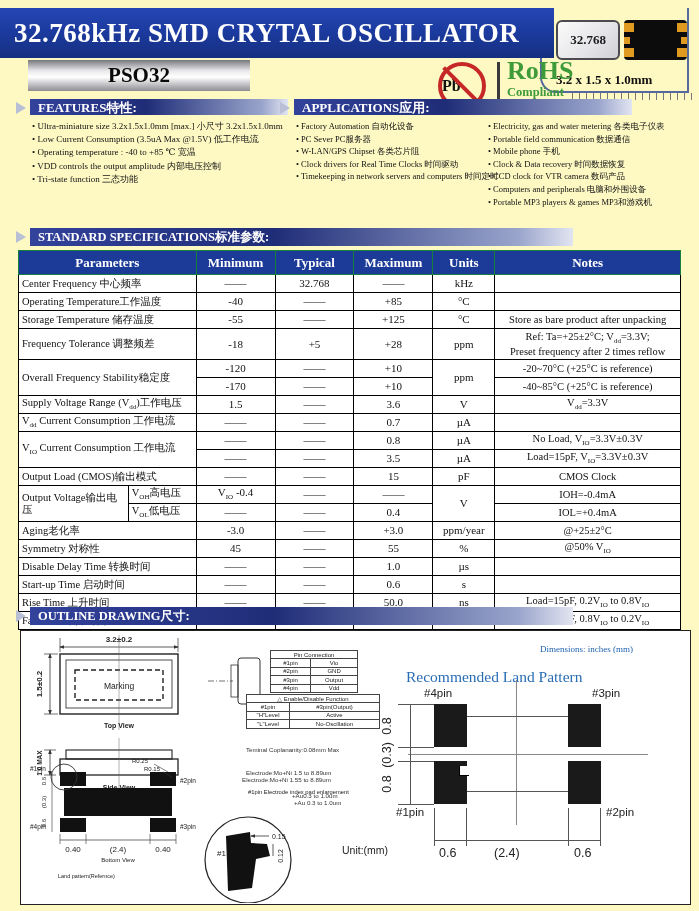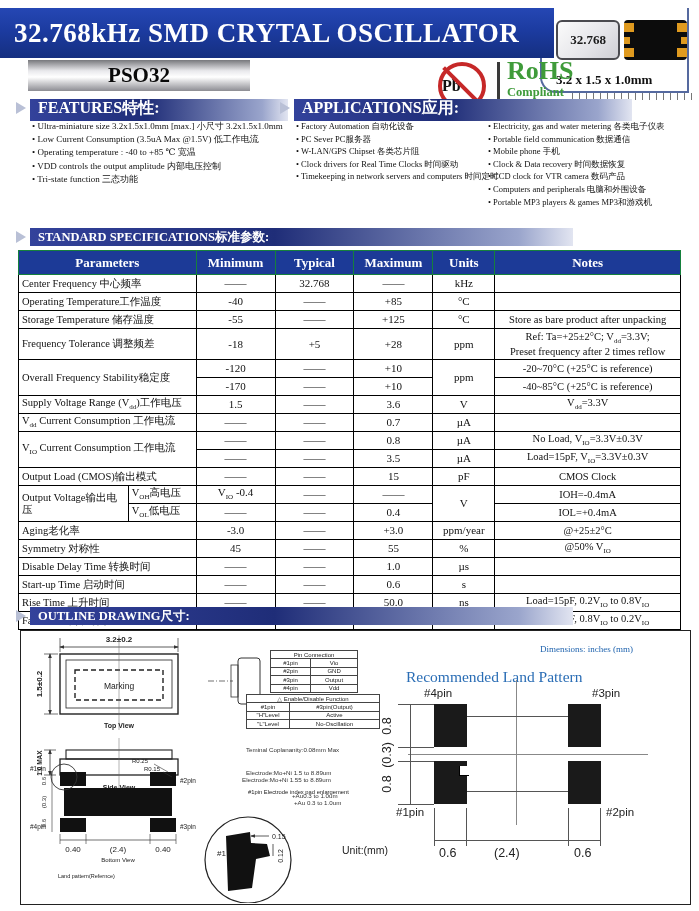--- a/index.html
+++ b/index.html
@@ -1,16 +1,16 @@
 <!DOCTYPE html>
 <html><head>
 <meta charset="utf-8">
 <style>
   html,body{margin:0;padding:0;background:#e8e8e8;}
-  #page{position:relative;width:699px;height:911px;margin:0 auto;background:#ffffff;
+  #page{position:relative;width:699px;height:911px;margin:0 auto;background:#fef9c3;
         font-family:"Liberation Serif","DejaVu Serif",serif;color:#111;overflow:hidden;}
   .abs{position:absolute;}
 
   
   .banner{left:0;top:8px;width:554px;height:50px;
           background:linear-gradient(180deg,#2547b4 0%,#1c3ba0 45%,#152f80 100%);}
   .banner .t{margin:0;padding-left:14px;line-height:50px;font-size:27px;font-weight:bold;
              color:#ffffff;letter-spacing:.5px;white-space:nowrap;}
   .model{left:28px;top:60px;width:222px;height:31px;text-align:center;line-height:31px;
          font-size:21px;font-weight:bold;color:#0a0a0a;
@@ -29,21 +29,21 @@
   .crystal2{left:624px;top:20px;width:63px;height:40px;background:#0c0c0c;border-radius:4px;}
   .pad{position:absolute;background:#df9a1f;}
   .callout{left:540px;top:58px;width:147px;height:33px;border-left:2px solid #55699f;
            border-bottom:2px solid #55699f;border-bottom-left-radius:16px;}
   .rightline{left:687px;top:8px;width:2px;height:84px;background:#55699f;}
   .sizetext{left:556px;top:72px;width:131px;text-align:left;font-size:13px;font-weight:bold;}
   .ruler{left:572px;top:93px;width:122px;height:7px;
          background:repeating-linear-gradient(90deg,#777 0,#777 1px,transparent 1px,transparent 7px);}
 
   
-  .sec-bar{height:22px;color:#fff;font-weight:bold;font-size:16px;line-height:17px;padding-left:8px;
+  .sec-bar{height:16px;color:#fff;font-weight:bold;font-size:13px;line-height:17px;padding-left:8px;
            background:linear-gradient(90deg,#33429b 0%,#1f2d78 45%,#9aa5cc 90%,#e2e5f1 100%);}
   .sec-bar.big{height:18px;font-size:12.5px;line-height:18px;}
   .tri{width:0;height:0;border-top:6px solid transparent;border-bottom:6px solid transparent;
        border-left:10px solid #b9c0d6;}
 
   
   ul.bullets{margin:0;padding:0;list-style:none;font-size:9px;line-height:13.2px;white-space:nowrap;}
   ul.bullets.small{font-size:8.5px;line-height:12.6px;}
   ul.bullets li::before{content:"• ";}
 

